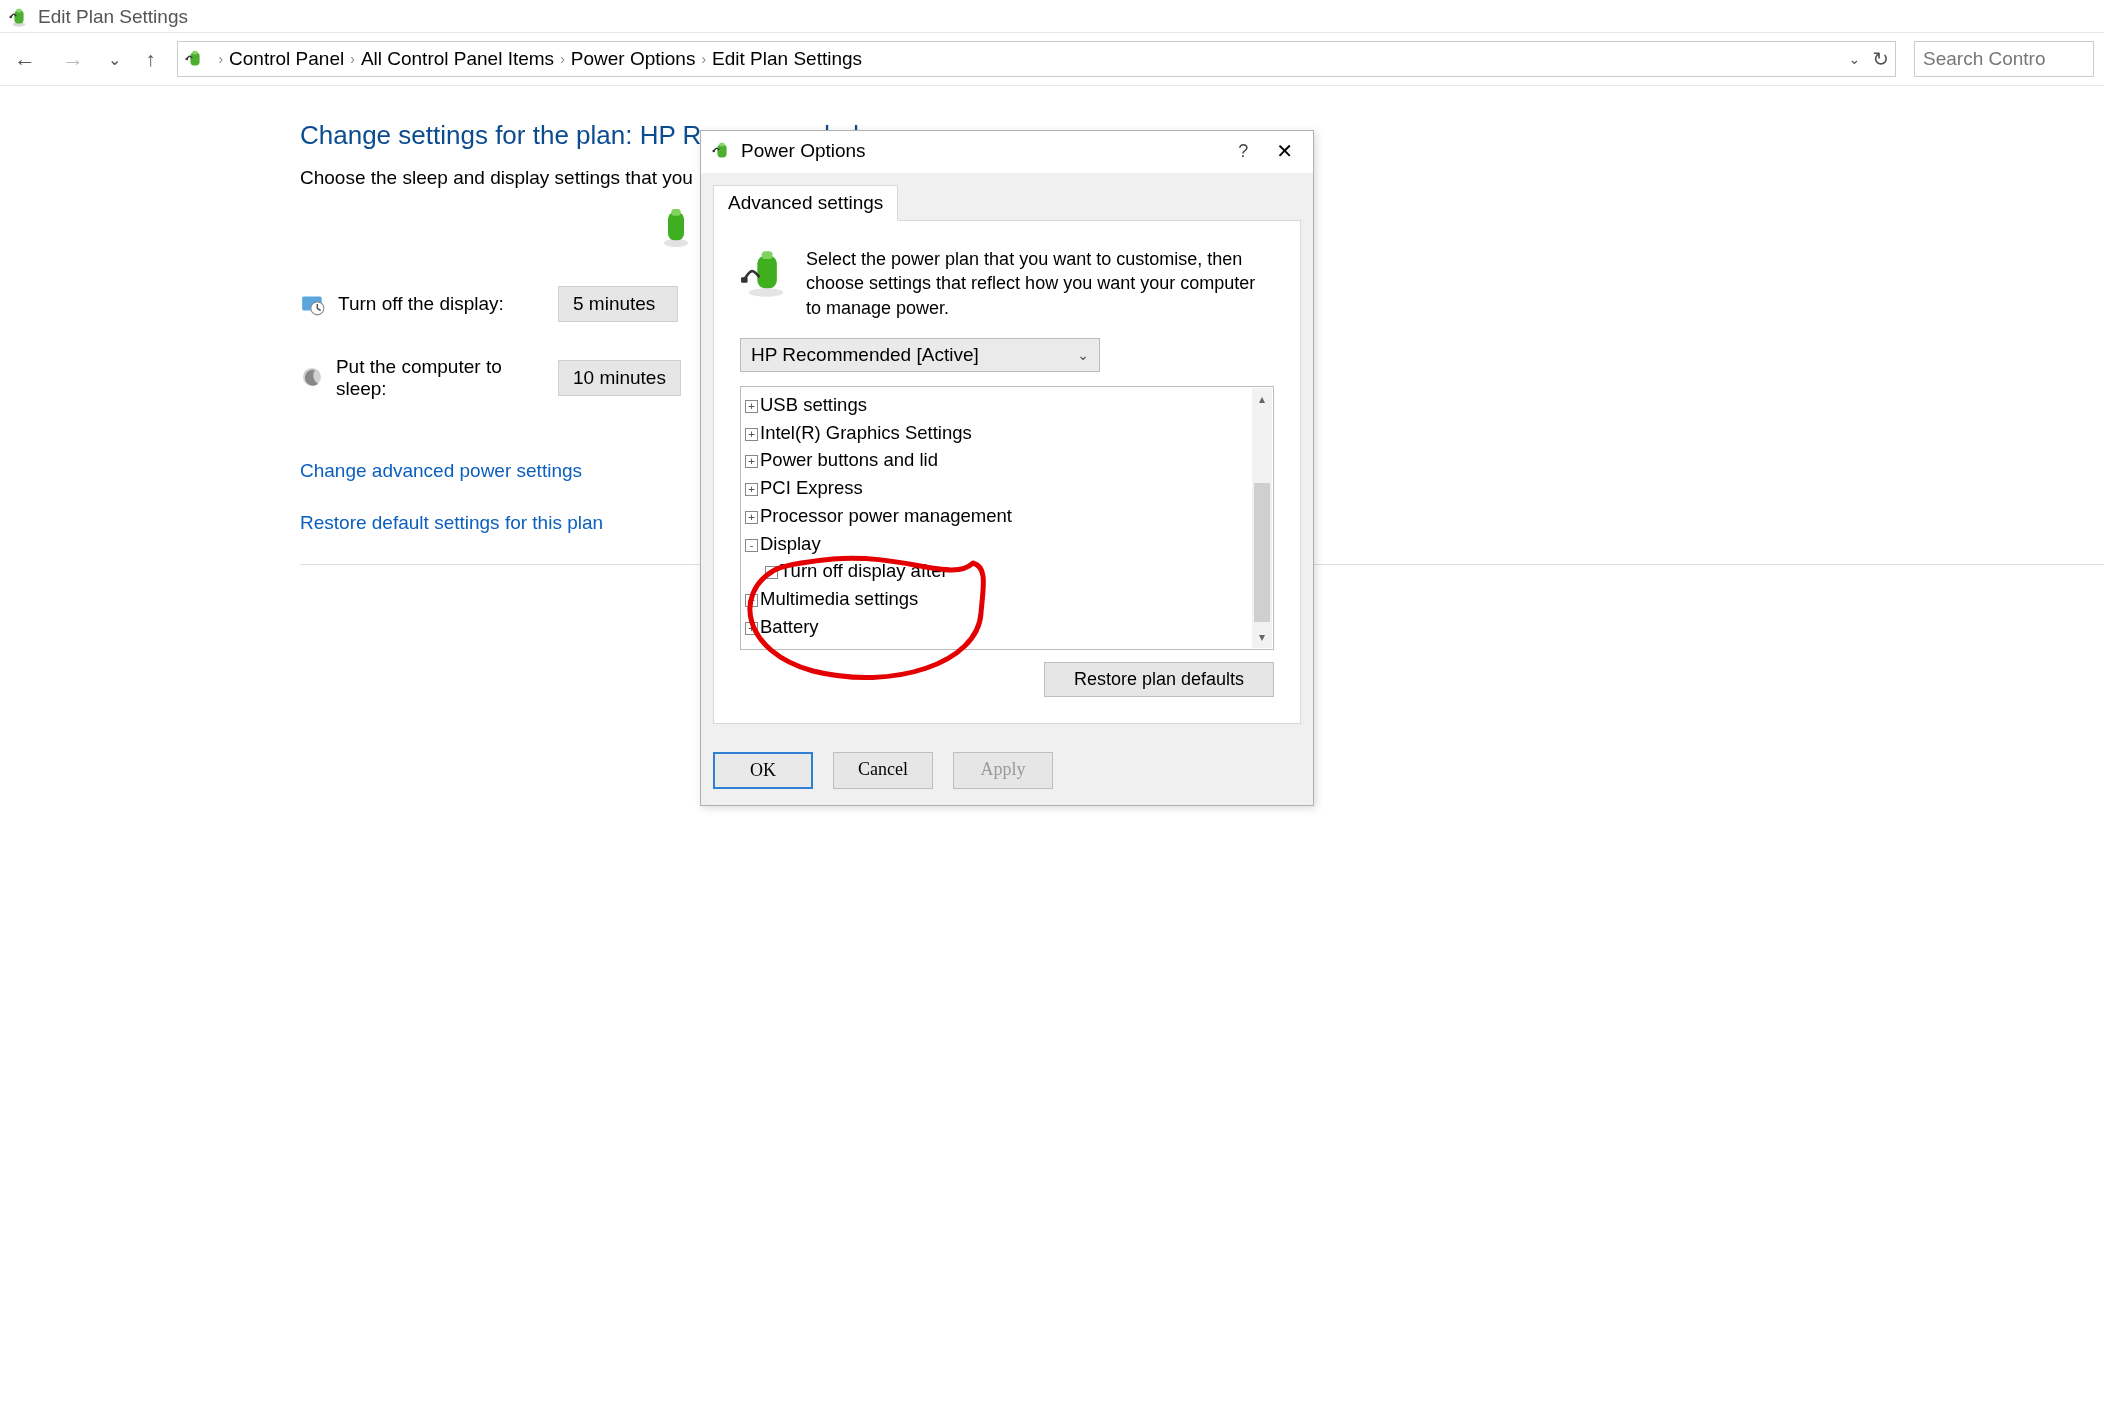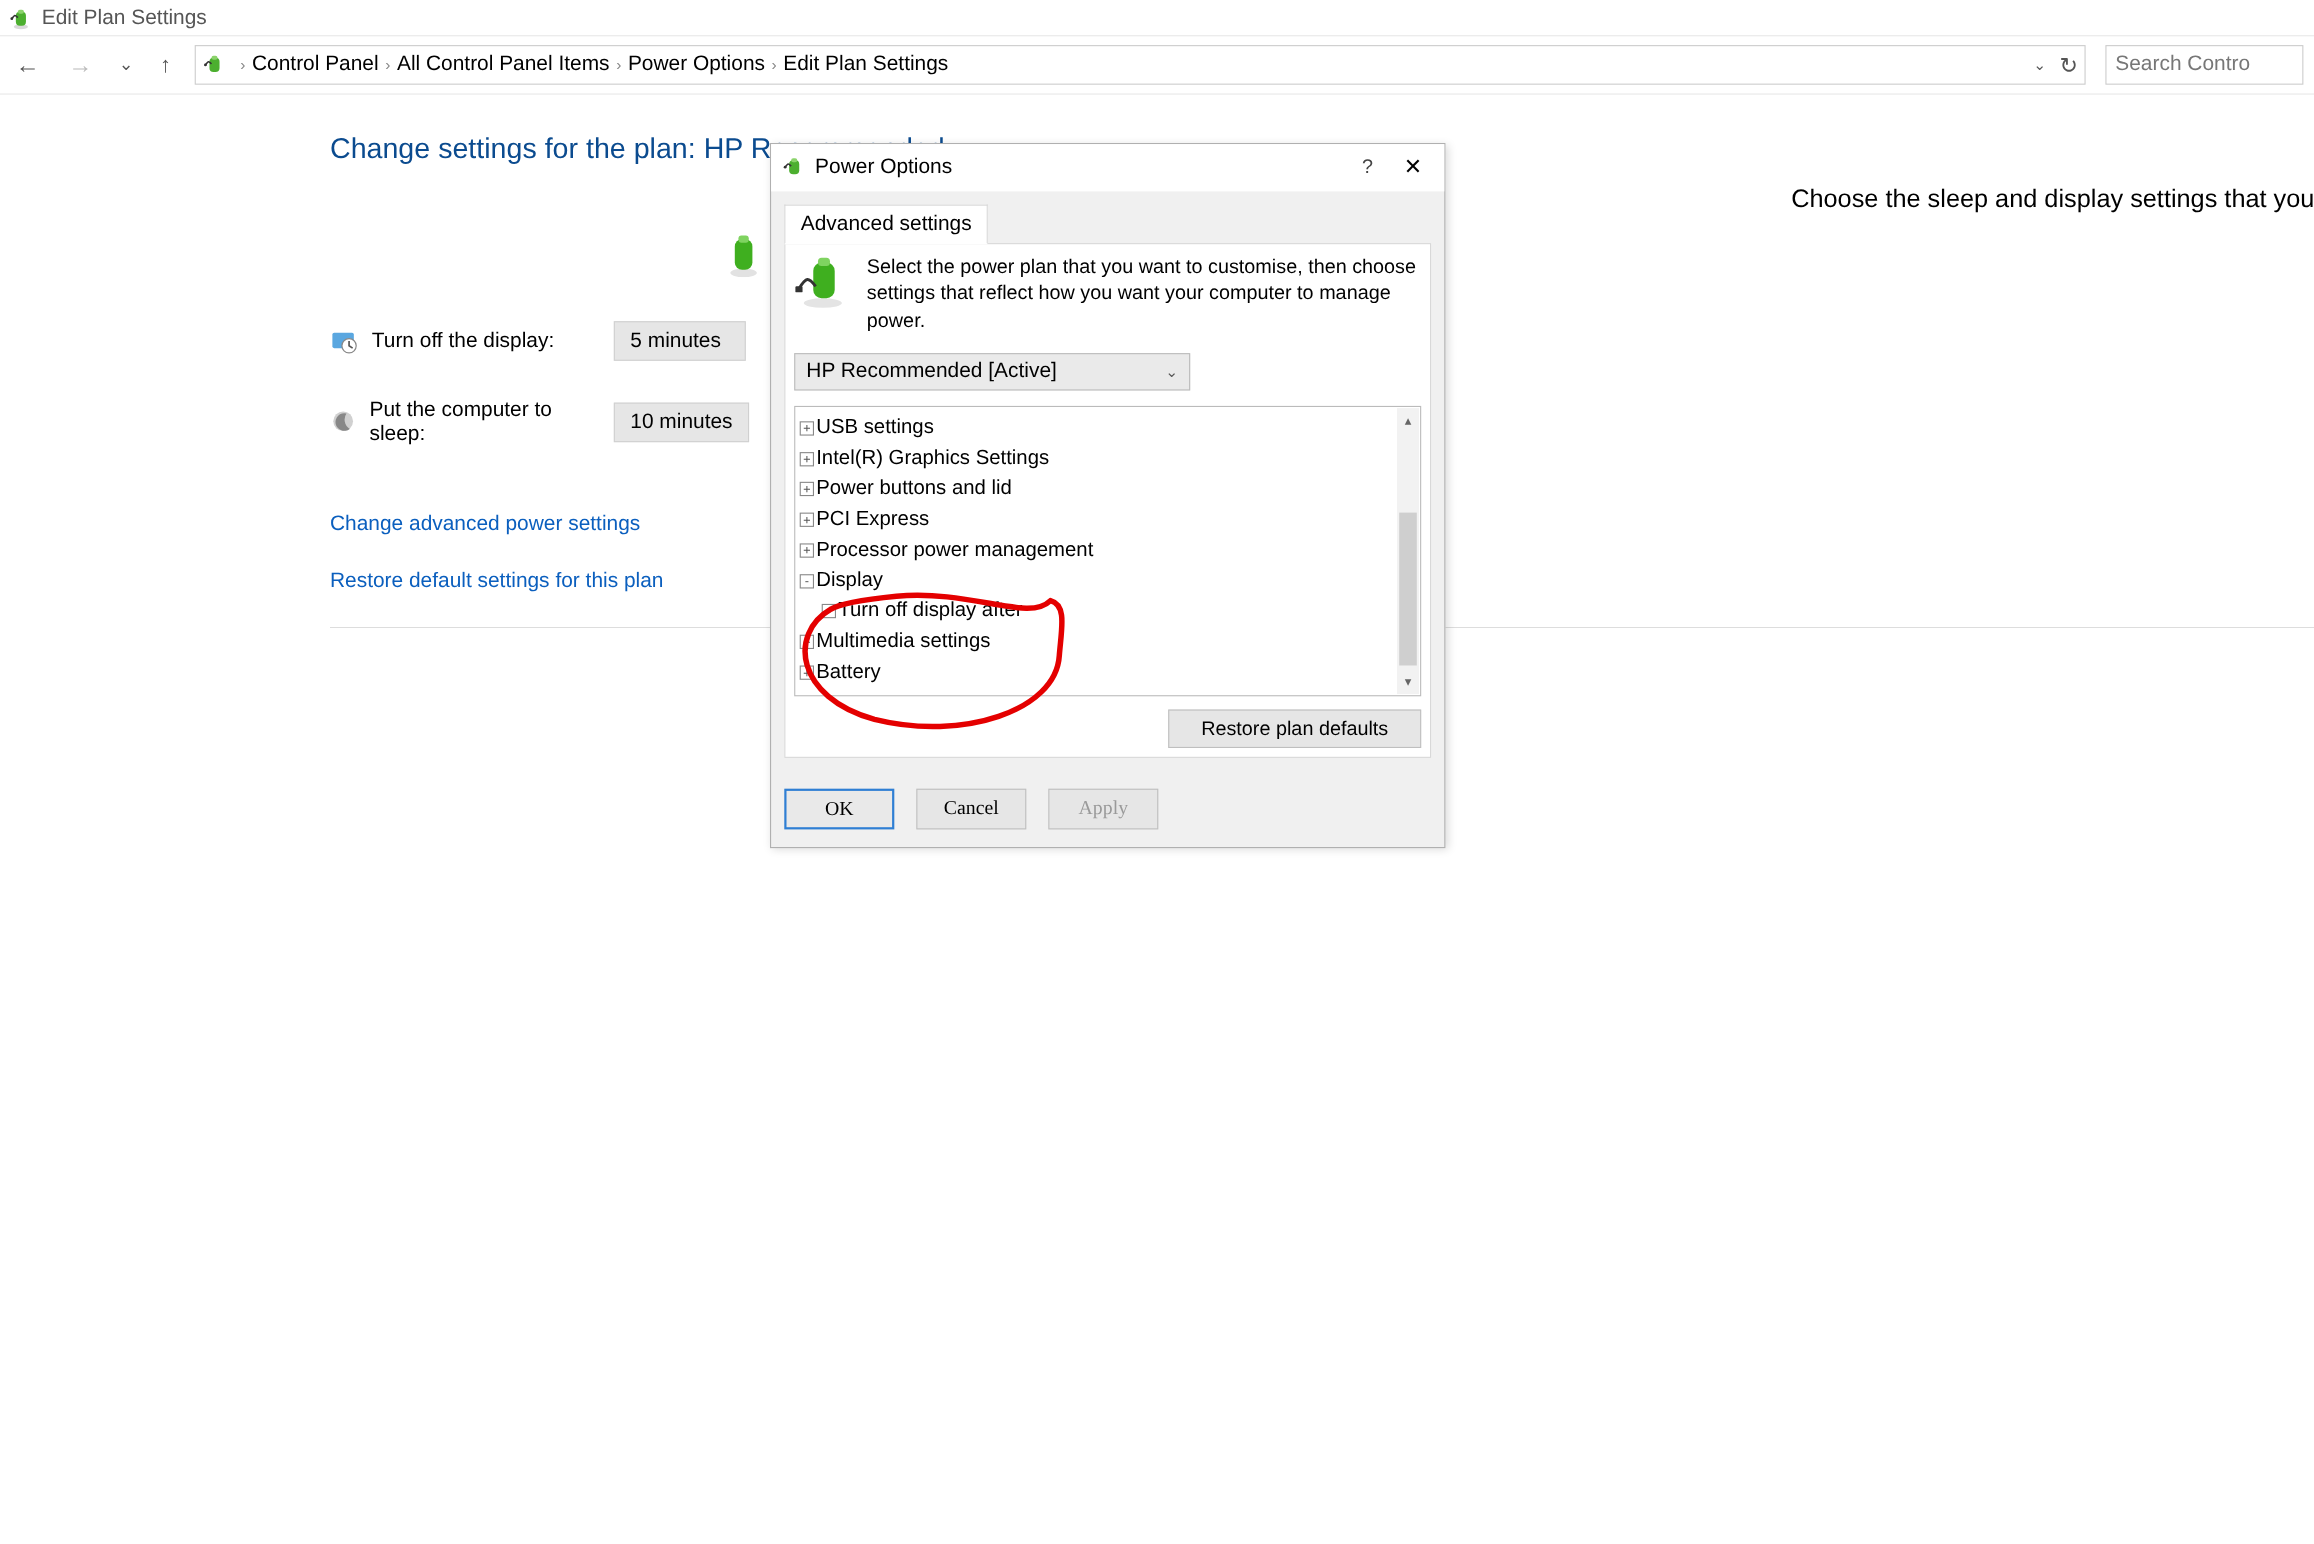--- a/index.html
+++ b/index.html
@@ -80,22 +80,21 @@
     padding: 34px 0 0 300px;
     position: relative;
   }
   .page-heading {
     color: #0b4b8f;
     font-size: 26px;
   }
   .page-sub {
     color: #000;
     margin-top: 16px;
-    font-size: 23px;
-    text-align: right;
+    font-size: 19px;
   }
 
   .setting-row {
     display: flex;
     align-items: center;
     gap: 18px;
     margin-top: 34px;
   }
   .setting-label { width: 240px; display: flex; align-items: center; gap: 12px; }
   .setting-select {
@@ -147,21 +146,21 @@
     border: 1px solid #d8d8d8;
     border-bottom: 1px solid #fff;
     padding: 6px 14px;
     position: relative;
     z-index: 2;
     margin-bottom: -1px;
   }
   .tab-panel {
     background: #fff;
     border: 1px solid #d8d8d8;
-    padding: 8px;
+    padding: 26px;
     position: relative;
     z-index: 1;
   }
   .intro {
     display: flex;
     gap: 14px;
     margin-bottom: 18px;
   }
   .intro .txt { font-size: 18px; line-height: 1.35; }
 

